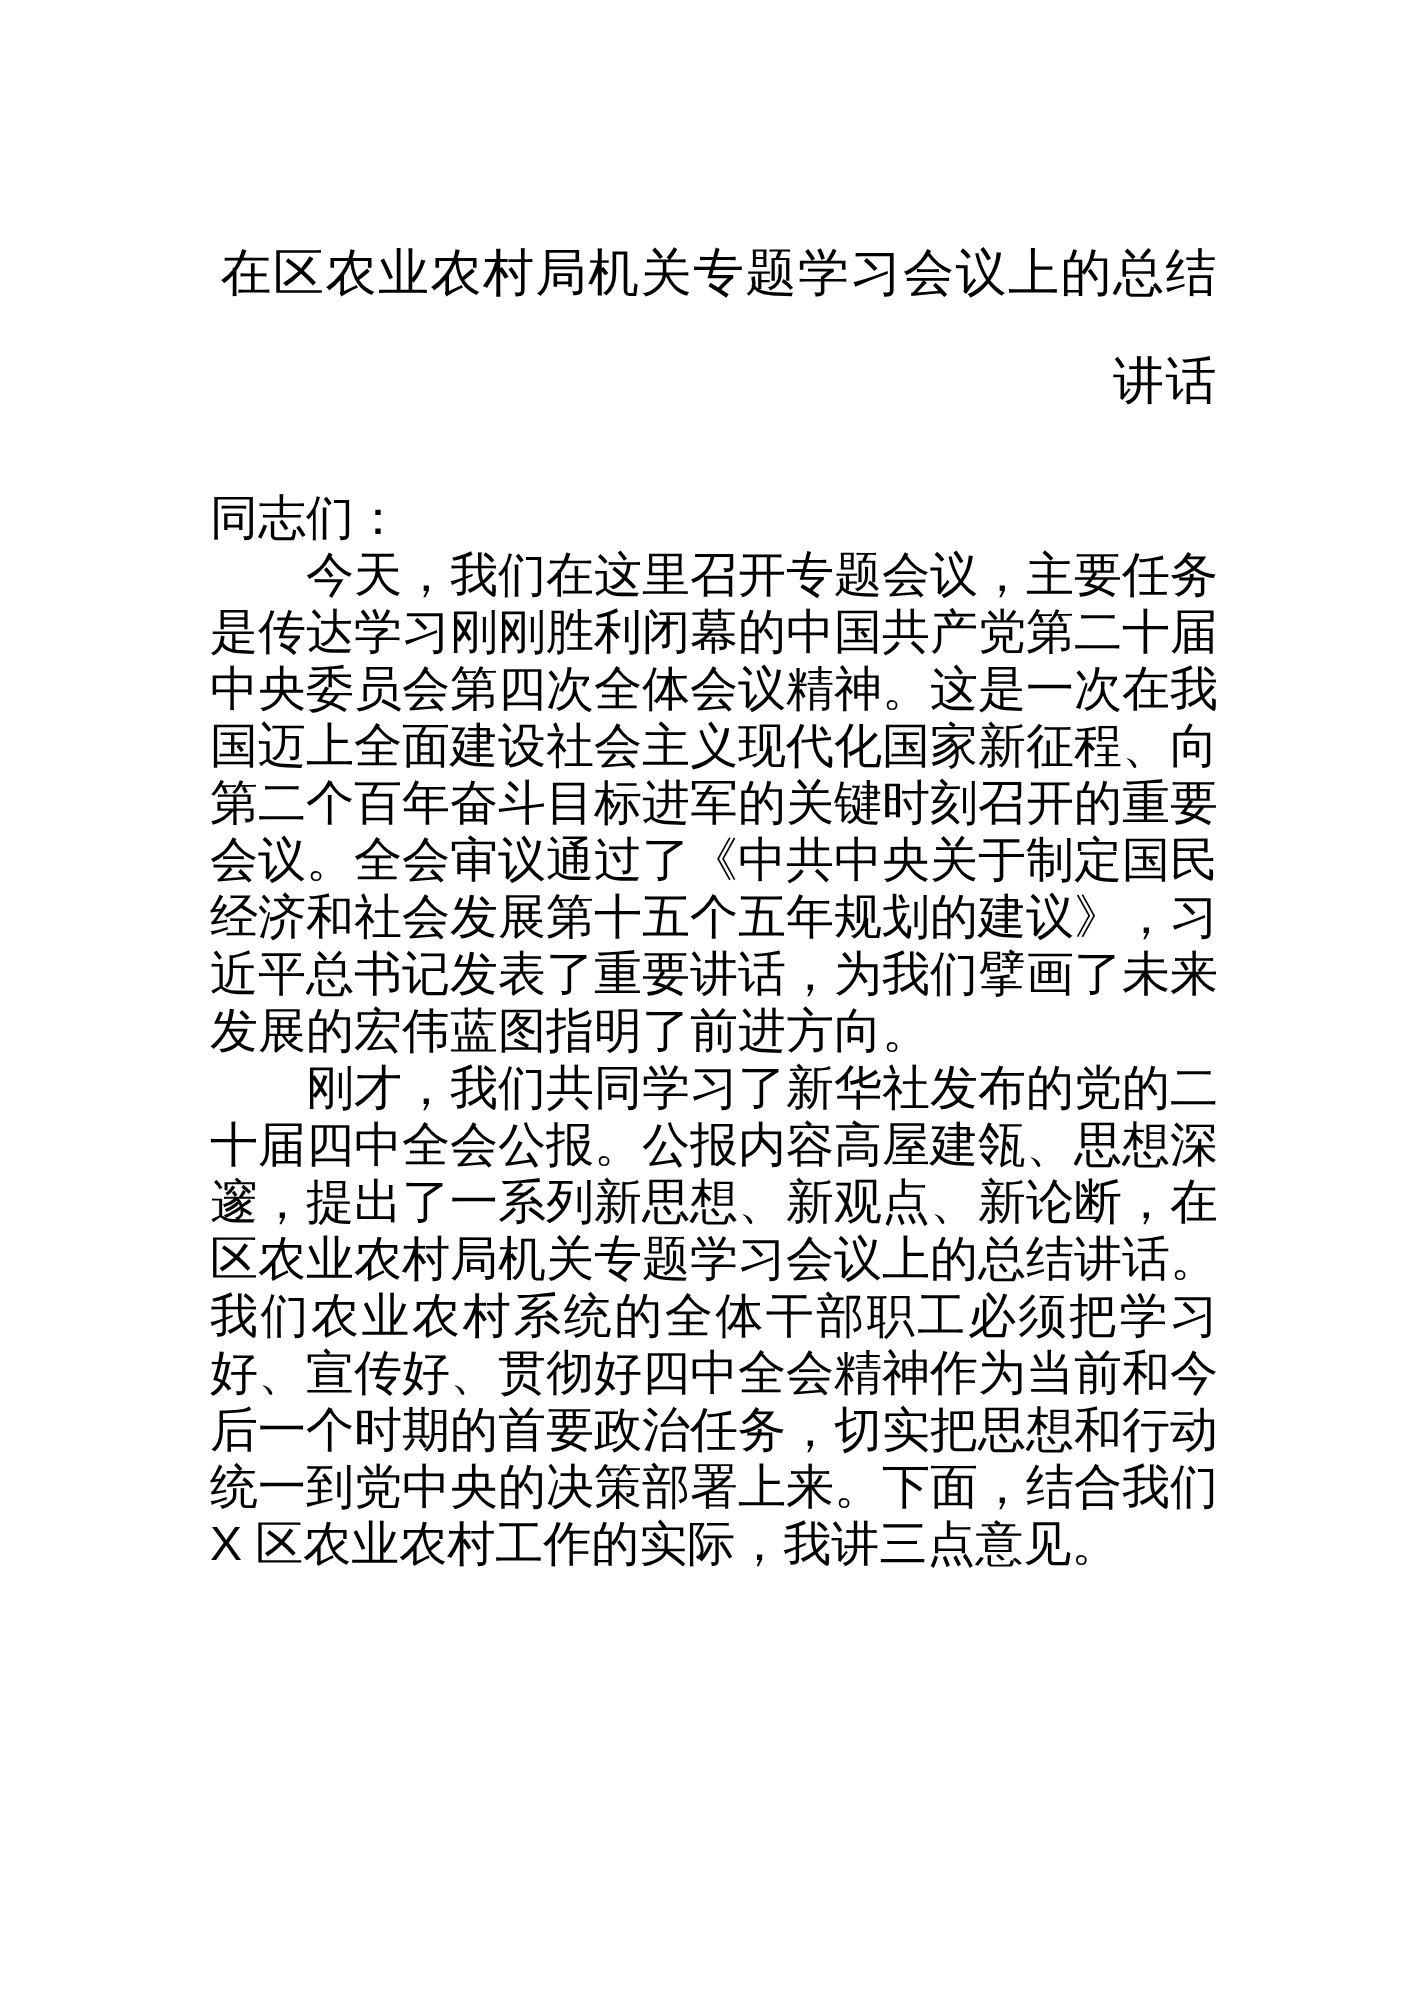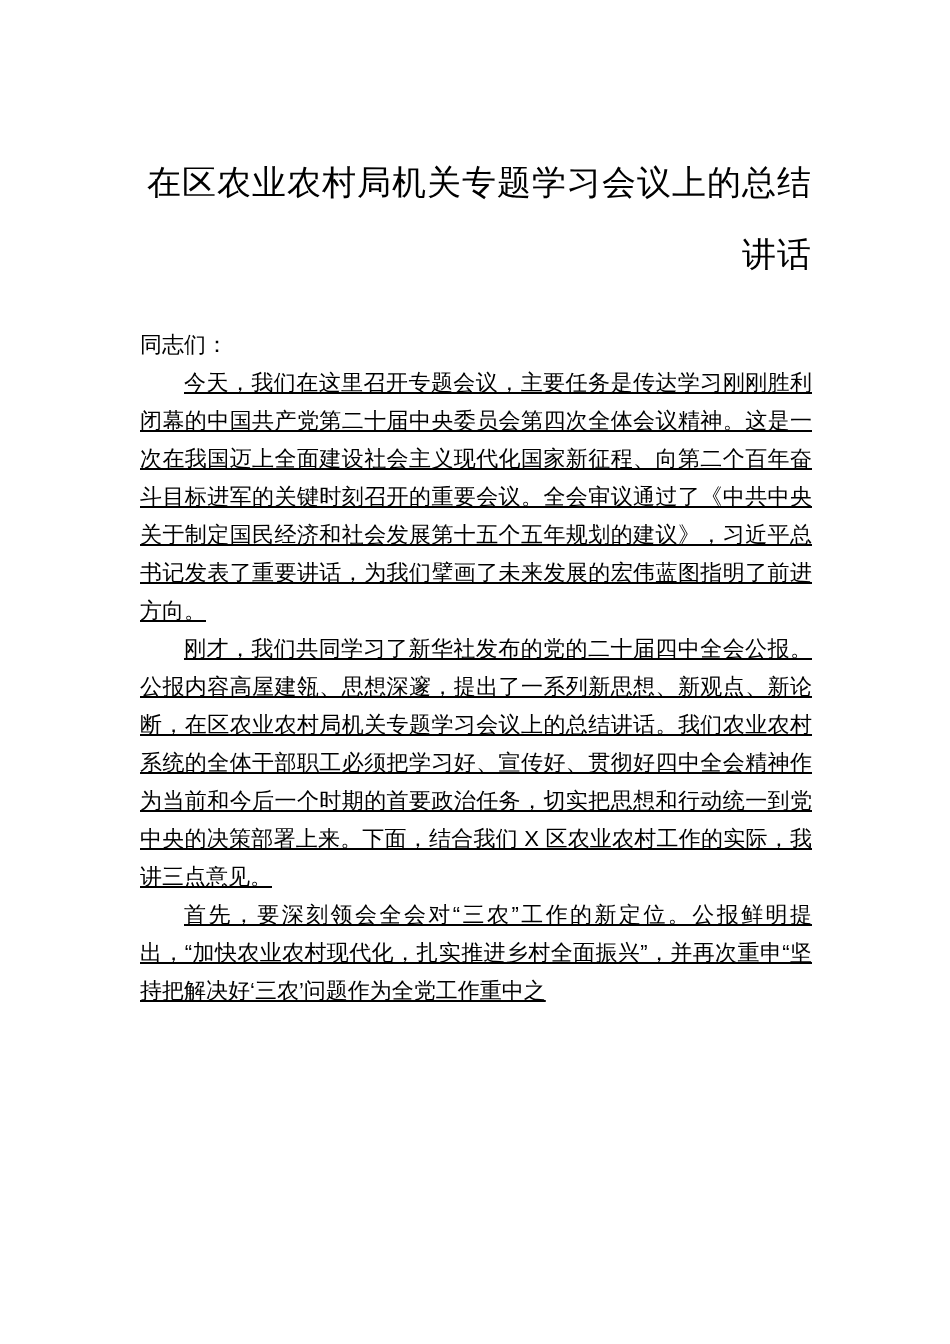--- a/index.html
+++ b/index.html
@@ -20,31 +20,30 @@
   .doc-title {
     font-size: 34px;
     line-height: 72px;
     font-weight: normal;
     text-align: right;
     color: #000000;
     letter-spacing: 1px;
   }
   .doc-body {
     margin-top: 36px;
-    font-size: 22px;
+    font-size: 32px;
     line-height: 38px;
     text-align: justify;
     color: #000000;
   }
   .salutation {
     text-indent: 0;
   }
   .para {
     text-indent: 2em;
-    text-decoration: underline;
   }
   .para--heading {
     font-weight: bold;
   }
 </style>
 </head>
 <body>
 
 <div class="page">
 
@@ -53,17 +52,16 @@
   <div class="doc-body">
 
     <p class="salutation">同志们：</p>
 
     <p class="para">今天，我们在这里召开专题会议，主要任务是传达学习刚刚胜利闭幕的中国共产党第二十届中央委员会第四次全体会议精神。这是一次在我国迈上全面建设社会主义现代化国家新征程、向第二个百年奋斗目标进军的关键时刻召开的重要会议。全会审议通过了《中共中央关于制定国民经济和社会发展第十五个五年规划的建议》，习近平总书记发表了重要讲话，为我们擘画了未来发展的宏伟蓝图指明了前进方向。</p>
 
     <p class="para">刚才，我们共同学习了新华社发布的党的二十届四中全会公报。公报内容高屋建瓴、思想深邃，提出了一系列新思想、新观点、新论断，在区农业农村局机关专题学习会议上的总结讲话。我们农业农村系统的全体干部职工必须把学习好、宣传好、贯彻好四中全会精神作为当前和今后一个时期的首要政治任务，切实把思想和行动统一到党中央的决策部署上来。下面，结合我们 X 区农业农村工作的实际，我讲三点意见。</p>
 
 
 
-    <p class="para">首先，要深刻领会全会对“三农”工作的新定位。公报鲜明提出，“加快农业农村现代化，扎实推进乡村全面振兴”，并再次重申“坚持把解决好‘三农’问题作为全党工作重中之</p>
 
   </div>
 
 </div>
 
 </body></html>

